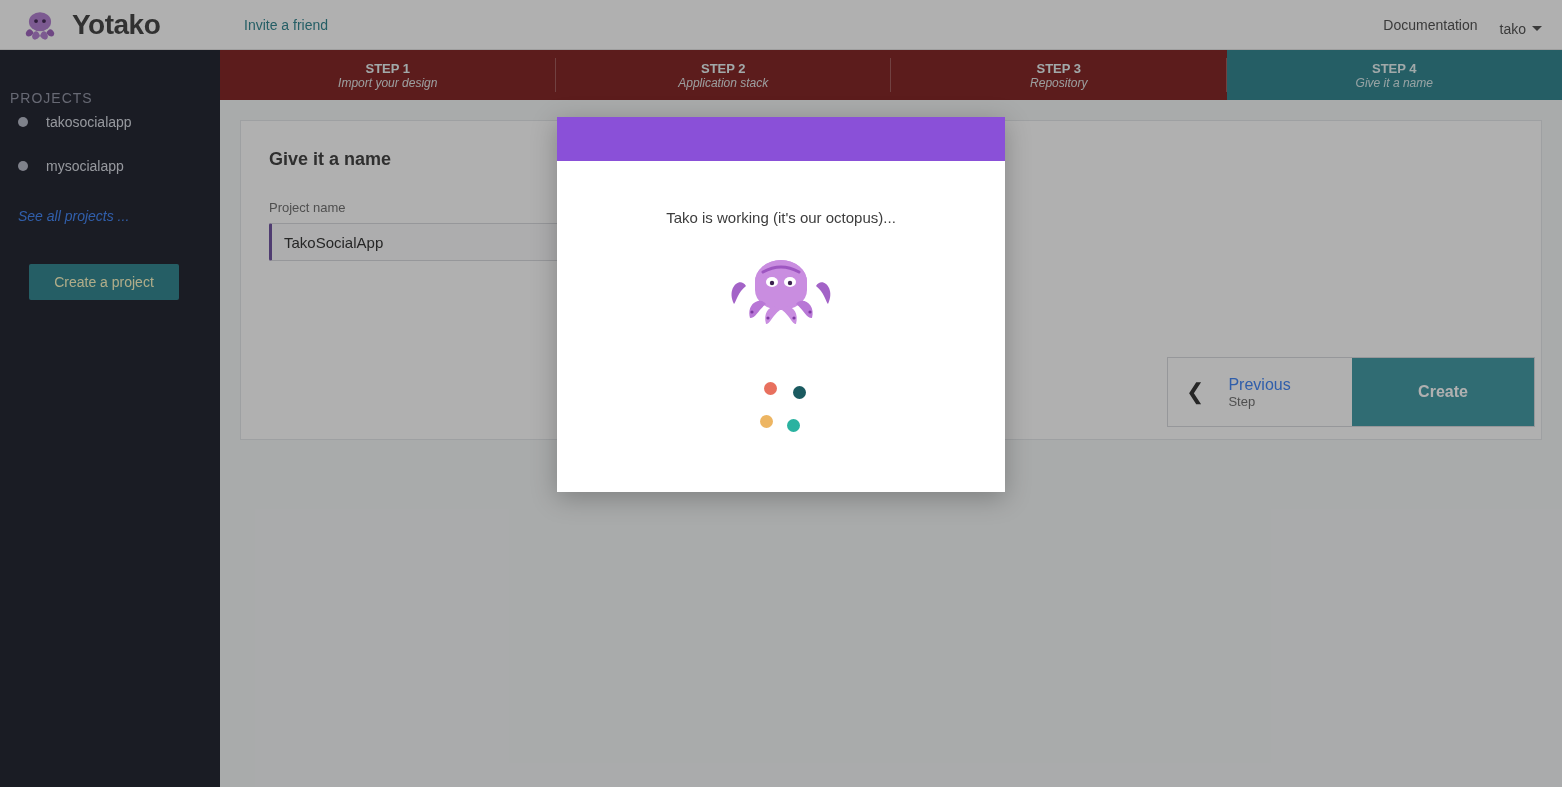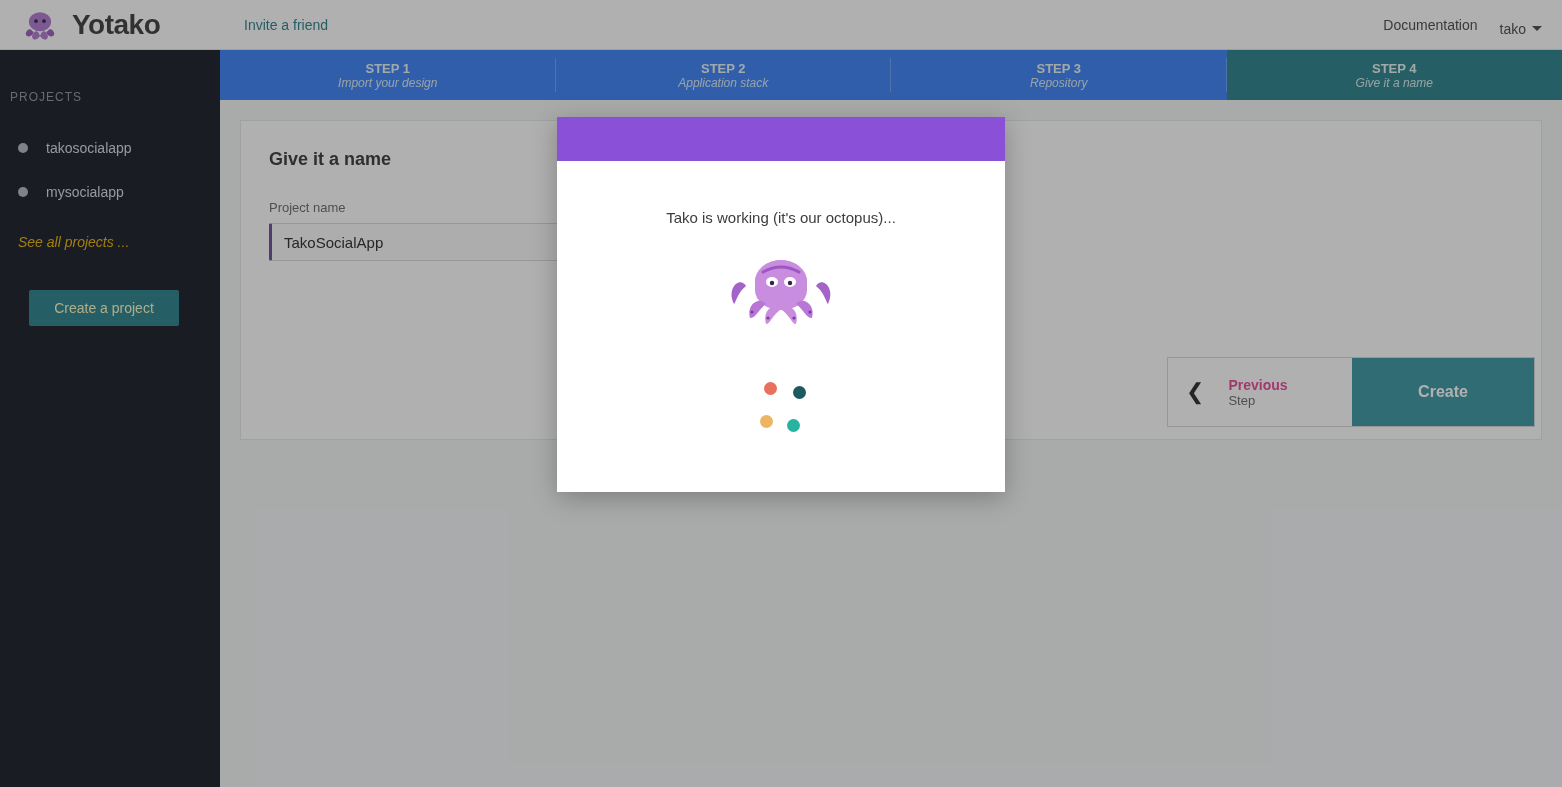--- a/index.html
+++ b/index.html
@@ -45,38 +45,37 @@
     
     .sidebar {
       position: absolute;
       top: 50px; left: 0; bottom: 0;
       width: 220px;
       background: #1a1c29;
       color: #cfd3dc;
       padding: 40px 22px 22px 10px;
     }
     .side-heading {
-      font-size: 12px;
+      font-size: 14px;
       letter-spacing: 1px;
       color: #8f93a3;
       padding-left: 0;
-      margin-bottom: 28px;
       font-weight: 400;
     }
     .project-item {
       display: flex; align-items: center; gap: 18px;
       color: #d7dbe3; font-size: 14px; padding: 8px 8px; cursor: pointer;
       margin-bottom: 12px;
     }
     .dot {
       width: 10px; height: 10px; border-radius: 50%; background: #b4b8c6;
       flex: 0 0 10px;
     }
     .see-all {
-      font-style: italic; color: #eab308; font-size: 14px; padding: 10px 8px;
+      font-style: italic; color: #3b82f6; font-size: 14px; padding: 10px 8px;
       display: block; margin-top: 16px;
     }
     .create-btn {
       margin: 30px auto 11px;
       display: block;
       background: #2a828d;
       color: #fef9c3;
       border: none;
       border-radius: 2px;
       padding: 10px 18px;
@@ -88,21 +87,21 @@
 
     
     .step-bar {
       position: absolute;
       top: 50px; left: 220px; right: 0;
       height: 50px;
       display: flex;
     }
     .step {
       flex: 1;
-      background: #3b82f6;
+      background: #7f1d1d;
       color: #e8f4f5;
       display: flex;
       flex-direction: column;
       align-items: center;
       justify-content: center;
       position: relative;
     }
     .step:not(:last-child)::after {
       content: '';
       position: absolute;
@@ -146,21 +145,21 @@
       border: 1px solid #d7d9dd;
       background: #ffffff;
     }
     .prev-btn {
       display: flex; align-items: center; gap: 24px;
       width: 184px; height: 68px;
       background: #ffffff; border: none; cursor: pointer;
       padding: 0 18px;
     }
     .prev-text { text-align: left; }
-    .prev-text .t1 { font-weight: 700; font-size: 14px; color: #ec4899; display:block;}
+    .prev-text .t1 { font-weight: 400; font-size: 16px; color: #3b82f6; display:block;}
     .prev-text .t2 { font-size: 13px; color: #6b6b6b; display:block;}
     .chev {
       font-size: 22px; color: #2b2b2b; line-height: 1;
     }
     .create-main-btn {
       width: 182px; height: 68px;
       background: #3b97a2; color: #ffffff;
       border: none; font-size: 16px; font-weight: 600; cursor: pointer;
     }
 

